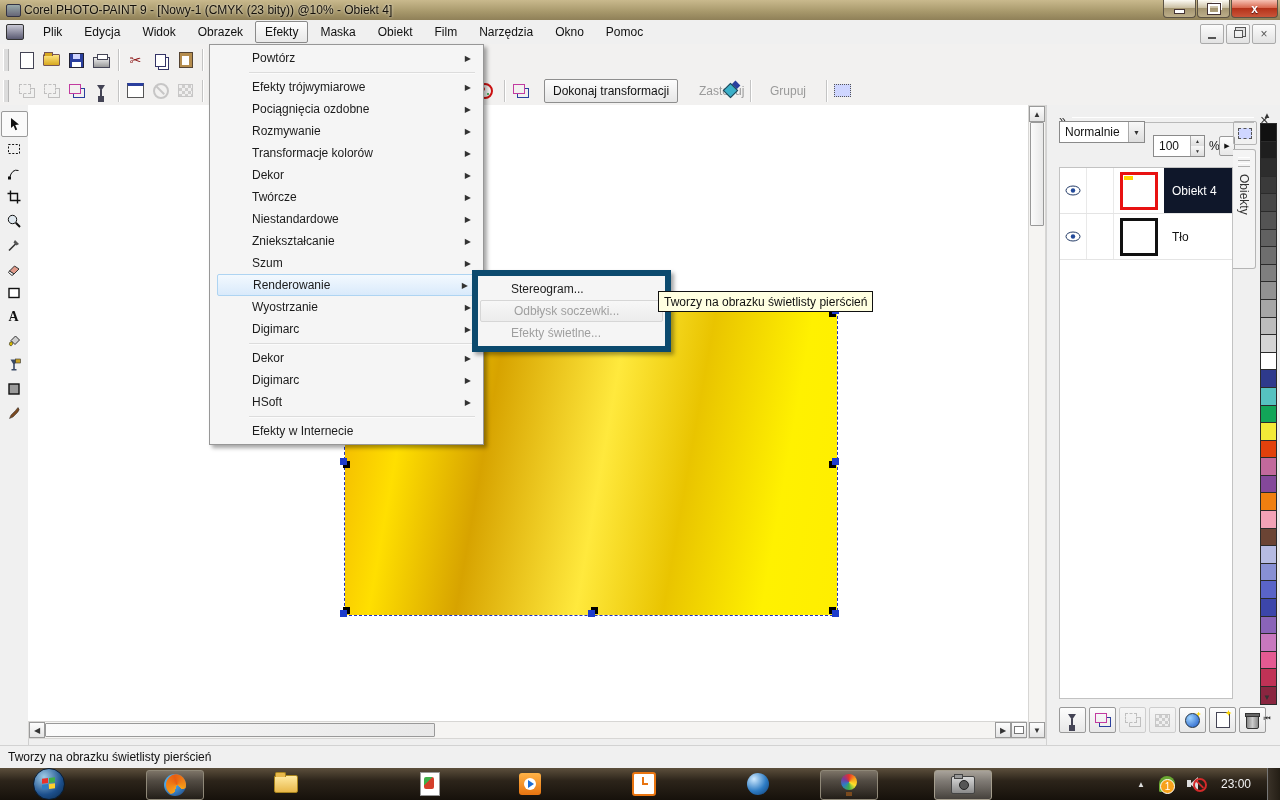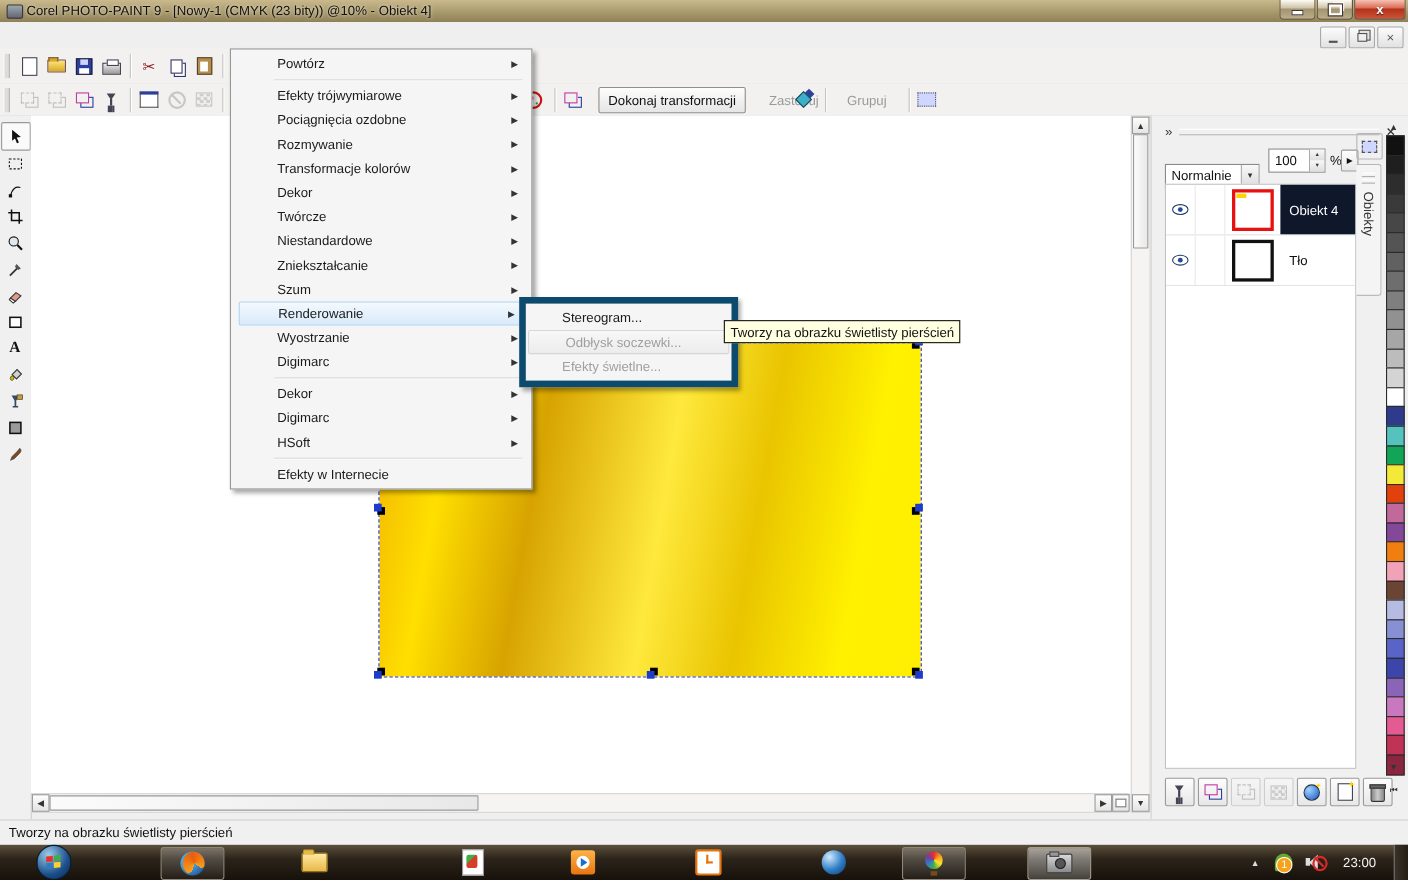--- a/index.html
+++ b/index.html
@@ -209,20 +209,34 @@
         </span>
       <span class="cap-btn">
           <span class="glyph-restore"></span>
         </span>
       <span class="cap-btn close">
           <span class="glyph-x">x</span>
         </span>
     </span>
   </div>
 
+  <div id="menubar" class="abs">
+    <span class="appico2"></span>
+    <span class="mb-item">Plik</span>
+    <span class="mb-item">Edycja</span>
+    <span class="mb-item">Widok</span>
+    <span class="mb-item">Obrazek</span>
+    <span class="mb-item pressed">Efekty</span>
+    <span class="mb-item">Maska</span>
+    <span class="mb-item">Obiekt</span>
+    <span class="mb-item">Film</span>
+    <span class="mb-item">Narzędzia</span>
+    <span class="mb-item">Okno</span>
+    <span class="mb-item">Pomoc</span>
+  </div>
   <div class="mdi-btns">
     <span class="mdi-btn">
         <span class="mdi-min"></span>
       </span>
     <span class="mdi-btn">
         <span class="mdi-restore"></span>
       </span>
     <span class="mdi-btn">
         <span>×</span>
       </span>
@@ -507,21 +521,21 @@
   <div id="tooltip" class="abs">
     <span>Tworzy na obrazku świetlisty pierścień</span>
   </div>
 
   <div id="docker" class="abs">
     <div id="docker-header">
       <span style="color:#333;">»</span>
       <span class="ridge"></span>
       <span style="color:#333;font-size:11px;">✕</span>
     </div>
-    <div class="combo" style="left:12px;top:44px;width:84px;height:20px;">
+    <div class="combo" style="left:12px;top:16px;width:84px;height:20px;">
       <span style="padding-left:5px;">Normalnie</span>
       <span class="cb-arrow">▼</span>
     </div>
     <div class="combo" style="left:106px;top:30px;width:50px;height:20px;">
       <span style="padding-left:5px;">100</span>
       <span class="spin-arrows">
         <span>▲</span>
         <span>▼</span>
       </span>
     </div>

